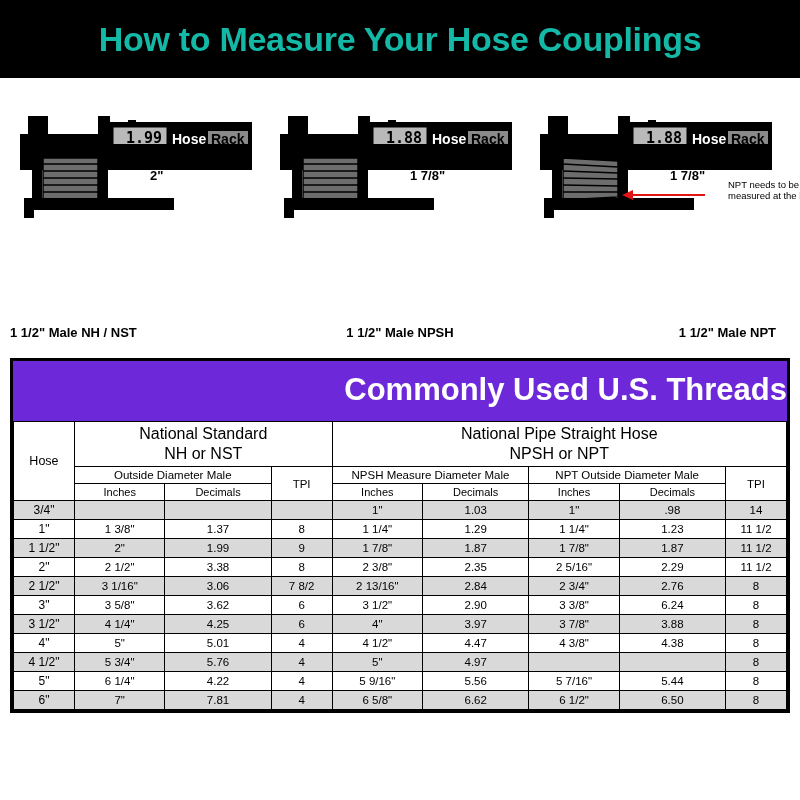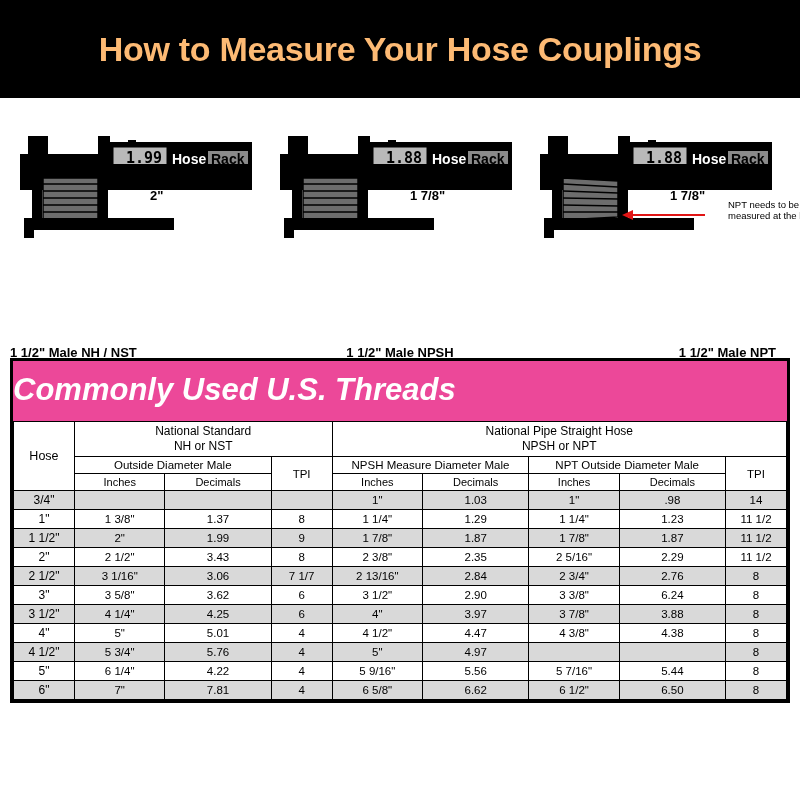--- a/index.html
+++ b/index.html
@@ -11,22 +11,22 @@
     width: 800px;
     height: 800px;
     font-family: "Liberation Sans", sans-serif;
     position: relative;
     overflow: hidden;
   }
 
   
   .banner {
     background: #000000;
-    color: #fdba74;
-    height: 98px;
+    color: #14b8a6;
+    height: 78px;
     display: flex;
     align-items: center;
     justify-content: center;
   }
   .banner-title {
     font-size: 34px;
     font-weight: bold;
     letter-spacing: -0.3px;
     white-space: nowrap;
   }
@@ -86,43 +86,42 @@
   .table-block {
     position: absolute;
     left: 10px;
     top: 358px;
     width: 780px;
     border: 3px solid #000;
     box-sizing: border-box;
     background: #fff;
   }
   .table-header {
-    background: #ec4899;
+    background: #6d28d9;
     color: #fff;
-    text-align: left;
+    text-align: right;
     font-size: 31px;
     font-weight: bold;
     padding: 11px 0 13px 0;
-    font-style: italic;
   }
   table.threads {
     border-collapse: collapse;
     width: 100%;
     font-size: 11.5px;
     color: #000;
   }
   table.threads td, table.threads th {
     border: 1px solid #000;
     text-align: center;
     vertical-align: middle;
     padding: 2px 2px;
     font-weight: normal;
   }
   .grp-head {
-    font-size: 12px;
+    font-size: 16px;
     line-height: 1.25;
     padding: 6px 2px;
     margin-left: 13px;
   }
   .sub-head {
     font-size: 11.5px;
     padding: 5px 2px;
   }
   .unit-head {
     font-size: 11px;
@@ -342,33 +341,33 @@
         <td>9</td>
         <td>1 7/8"</td>
         <td>1.87</td>
         <td>1 7/8"</td>
         <td>1.87</td>
         <td>11 1/2</td>
       </tr>
       <tr class="plain">
         <td class="size-cell">2"</td>
         <td>2 1/2"</td>
-        <td>3.43</td>
+        <td>3.38</td>
         <td>8</td>
         <td>2 3/8"</td>
         <td>2.35</td>
         <td>2 5/16"</td>
         <td>2.29</td>
         <td>11 1/2</td>
       </tr>
       <tr class="shaded">
         <td class="size-cell">2 1/2"</td>
         <td>3 1/16"</td>
         <td>3.06</td>
-        <td>7 1/7</td>
+        <td>7 8/2</td>
         <td>2 13/16"</td>
         <td>2.84</td>
         <td>2 3/4"</td>
         <td>2.76</td>
         <td>8</td>
       </tr>
       <tr class="plain">
         <td class="size-cell">3"</td>
         <td>3 5/8"</td>
         <td>3.62</td>

